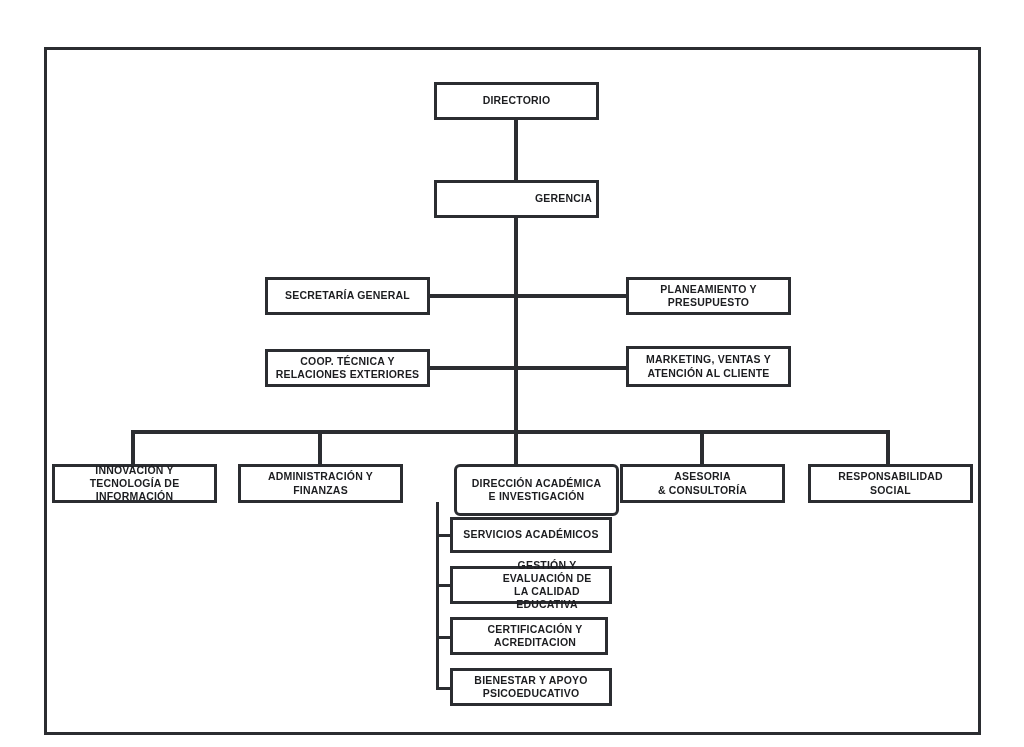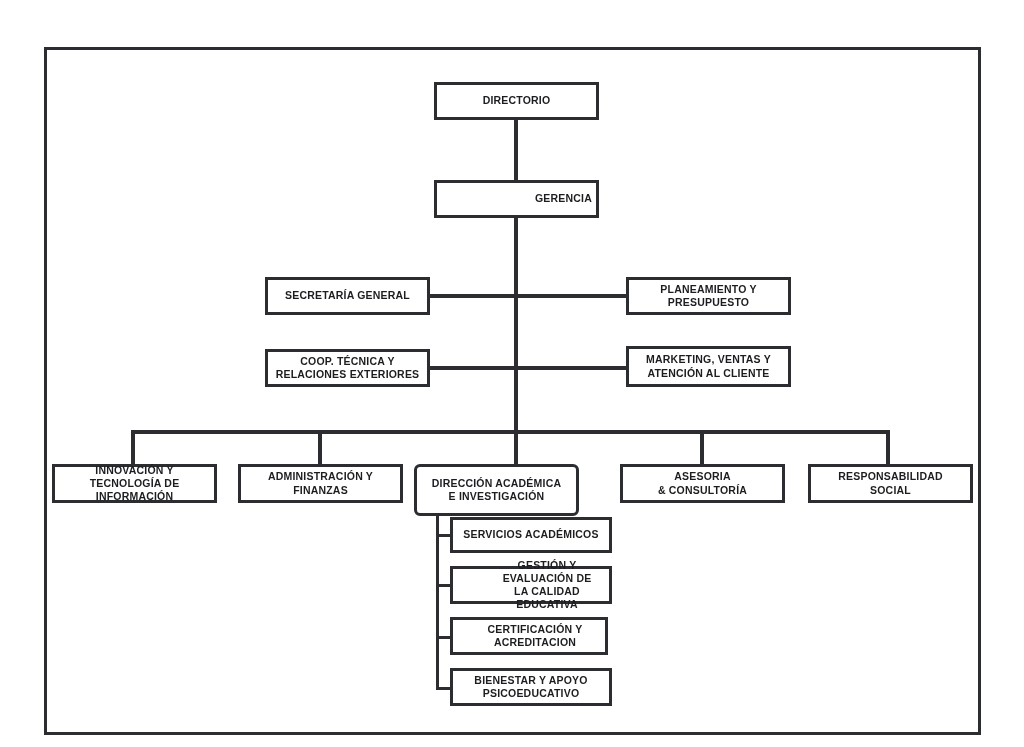--- a/index.html
+++ b/index.html
@@ -116,21 +116,21 @@
 
   <div class="node" style="left:52px; top:464px; width:165px; height:39px;">
     <span class="label">INNOVACIÓN Y
 TECNOLOGÍA DE INFORMACIÓN</span>
   </div>
 
   <div class="node" style="left:238px; top:464px; width:165px; height:39px;">
     <span class="label">ADMINISTRACIÓN Y FINANZAS</span>
   </div>
 
-  <div class="node" style="left:414px; top:464px; width:165px; height:52px;border-radius:6px;">
+  <div class="node" style="left:454px; top:464px; width:165px; height:52px;border-radius:6px;">
     <span class="label">DIRECCIÓN ACADÉMICA
 E INVESTIGACIÓN</span>
   </div>
 
   <div class="node" style="left:620px; top:464px; width:165px; height:39px;">
     <span class="label">ASESORIA
 &amp; CONSULTORÍA</span>
   </div>
 
   <div class="node" style="left:808px; top:464px; width:165px; height:39px;">

